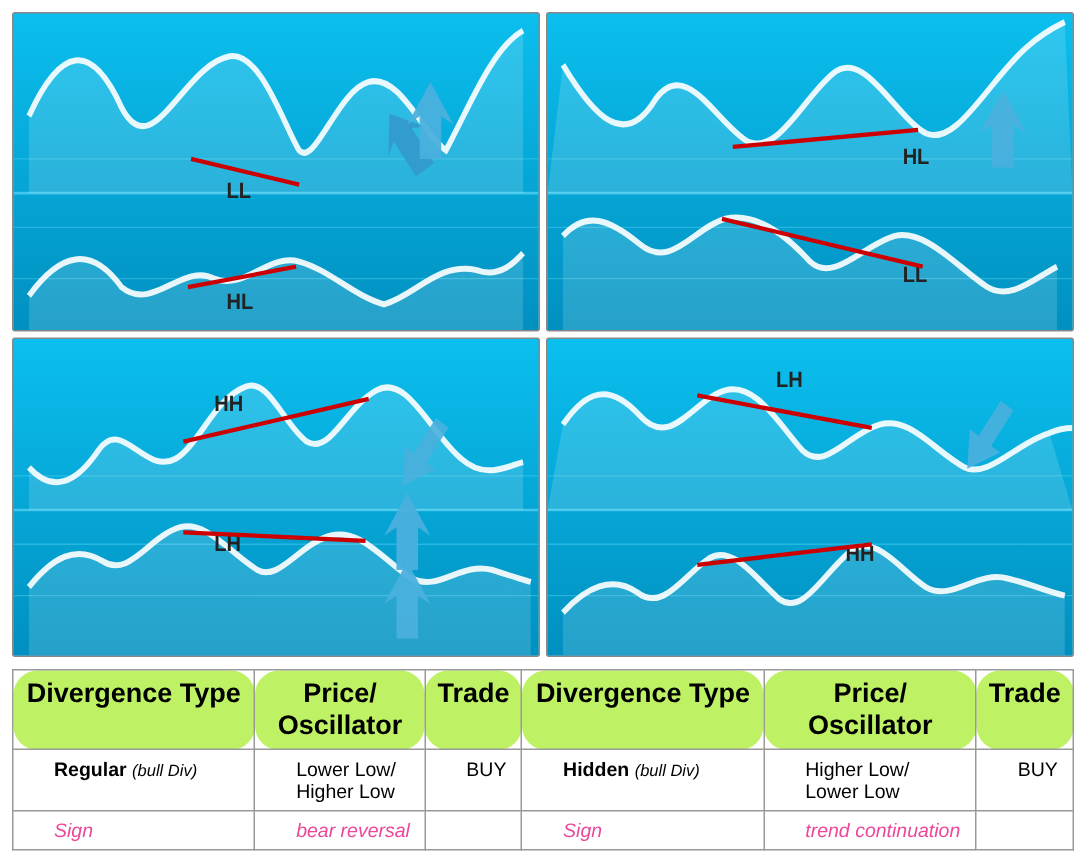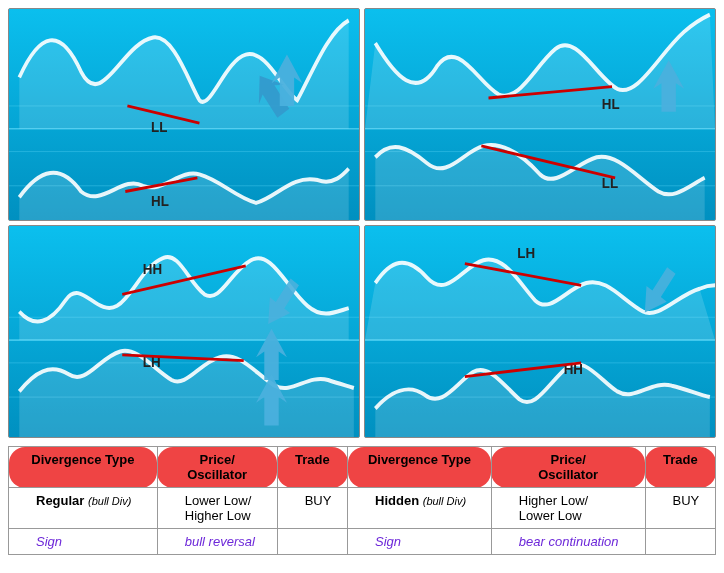--- a/index.html
+++ b/index.html
@@ -44,44 +44,44 @@
       border: 1px solid #999;
     }
 
     .info-table th, .info-table td {
       border: 1px solid #999;
       padding: 5px 7px;
       vertical-align: top;
     }
 
     .info-table th {
-      background: #ef4444;
+      background: #bef264;
       font-weight: bold;
-      font-size: 13px;
+      font-size: 18px;
       border-radius: 16px;
     }
 
     .info-table td {
       font-size: 13px;
       padding-left: 27px;
     }
 
     .row-label {
       font-weight: bold;
     }
 
     .italic-small {
       font-style: italic;
       font-size: 11px;
       font-weight: normal;
     }
 
     .sign-row td {
       font-style: italic;
-      color: #6d28d9;
+      color: #ec4899;
     }
   </style>
 </head>
 <body>
 
 <div class="main-container">
 
   <div class="charts-grid">
 
     <div class="chart-cell">
@@ -250,22 +250,22 @@
         <td>Lower Low/<br>Higher Low</td>
         <td>BUY</td>
         <td>
           <span class="row-label">Hidden</span>&nbsp;<span class="italic-small">(bull Div)</span>
         </td>
         <td>Higher Low/<br>Lower Low</td>
         <td>BUY</td>
       </tr>
       <tr class="sign-row">
         <td><em>Sign</em></td>
-        <td><em>bull reversal</em></td>
+        <td><em>bear reversal</em></td>
         <td></td>
         <td><em>Sign</em></td>
-        <td><em>bear continuation</em></td>
+        <td><em>trend continuation</em></td>
         <td></td>
       </tr>
     </tbody>
   </table>
 
 </div>
 
 </body></html>

